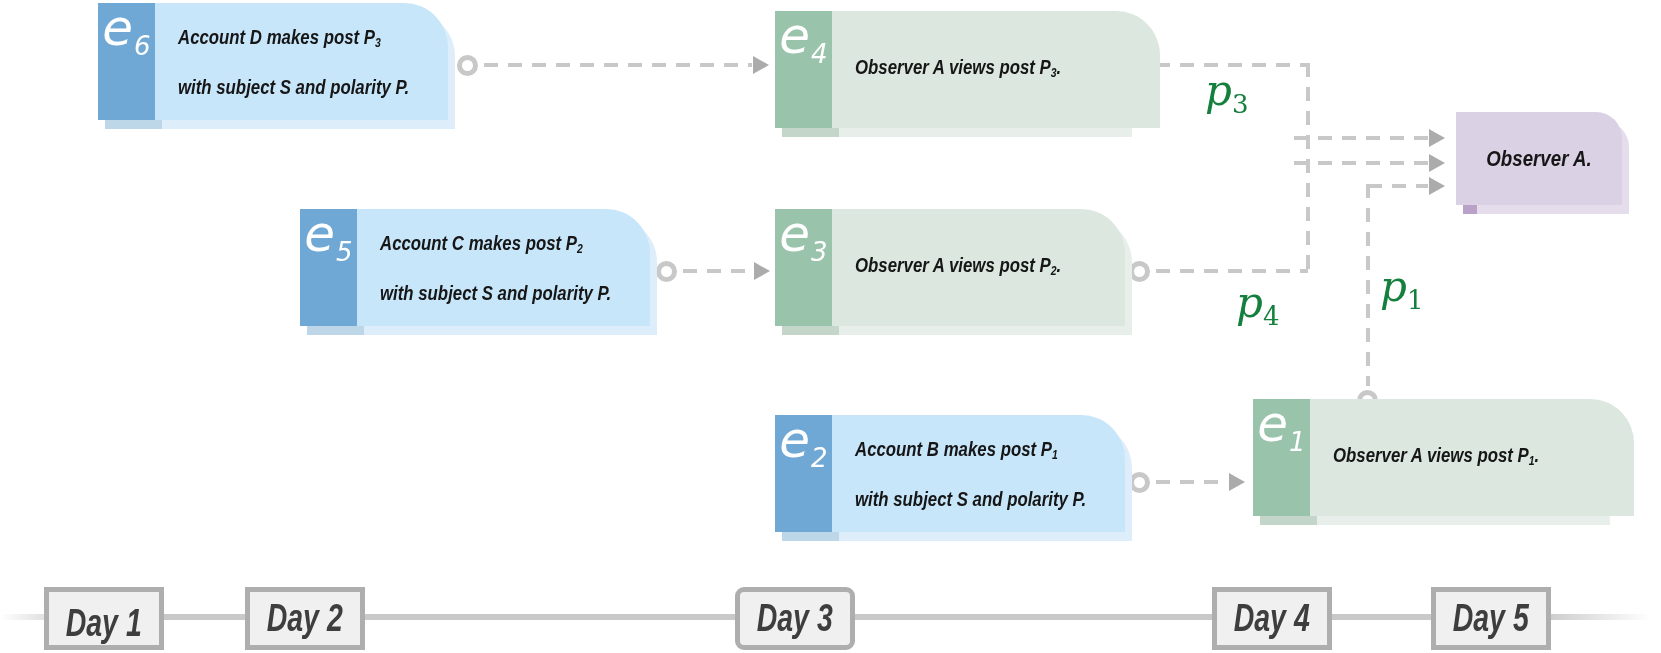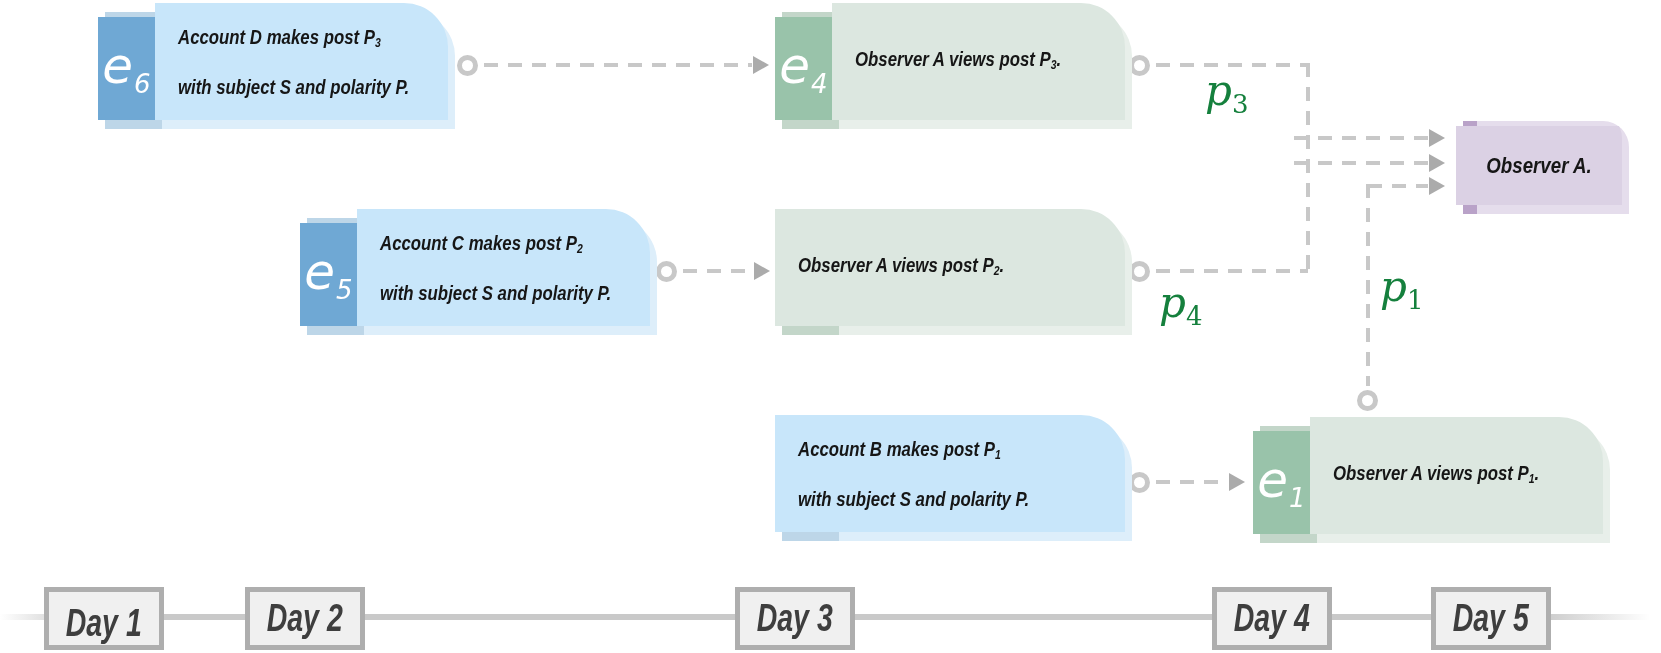--- a/index.html
+++ b/index.html
@@ -19,23 +19,22 @@
   .card-shadow::before {
     content:""; position:absolute; left:0; top:0; bottom:0; width:57px;
   }
   .maker  .card-shadow::before { background:#bdd6e8; }
   .viewer .card-shadow::before { background:#c3d6c9; }
   .card-main {
     position:absolute; inset:0; display:flex;
     border-radius:0 44px 0 0; overflow:hidden;
   }
   .card-tab {
-    width:57px; flex:none; display:flex; align-items:center; justify-content:center;
+    width:57px; flex:none; display:flex; align-items:flex-start; justify-content:center;
     color:#ffffff;
-    margin-top:14px;
   }
   .maker  .card-tab { background:var(--maker-tab,#6FA8D4); }
   .viewer .card-tab { background:var(--viewer-tab,#99C3AA); }
   .card-body {
     flex:1; display:flex; flex-direction:column; justify-content:center;
     padding-left:23px; gap:24px;
   }
   .maker  .card-body { background:var(--maker-body,#C8E6FA); }
   .viewer .card-body { background:var(--viewer-body,#DCE7E0);justify-content:center; }
   .card-line {
@@ -113,21 +112,21 @@
       <div class="card-tab">
         <span class="eid"><span>e</span><sub>6</sub></span>
       </div>
       <div class="card-body">
         <div class="card-line"><span>Account D makes post P</span><sub>3</sub></div>
         <div class="card-line">with subject S and polarity P.</div>
       </div>
     </div>
   </div>
 
-  <div class="card viewer" style="left:775px; top:3px;">
+  <div class="card viewer" style="left:775px; top:11px;padding-left:35px;">
     <div class="card-shadow"></div>
     <div class="card-main">
       <div class="card-tab">
         <span class="eid"><span>e</span><sub>4</sub></span>
       </div>
       <div class="card-body">
         <div class="card-line"><span>Observer A views post P</span><sub>3</sub><span>.</span></div>
       </div>
     </div>
   </div>
@@ -141,37 +140,43 @@
       <div class="card-body">
         <div class="card-line"><span>Account C makes post P</span><sub>2</sub></div>
         <div class="card-line">with subject S and polarity P.</div>
       </div>
     </div>
   </div>
 
   <div class="card viewer" style="left:775px; top:209px;">
     <div class="card-shadow"></div>
     <div class="card-main">
+      <div class="card-tab">
+        <span class="eid"><span>e</span><sub>3</sub></span>
+      </div>
       <div class="card-body">
         <div class="card-line"><span>Observer A views post P</span><sub>2</sub><span>.</span></div>
       </div>
     </div>
   </div>
 
   <div class="card maker" style="left:775px; top:415px;">
     <div class="card-shadow"></div>
     <div class="card-main">
+      <div class="card-tab">
+        <span class="eid"><span>e</span><sub>2</sub></span>
+      </div>
       <div class="card-body">
         <div class="card-line"><span>Account B makes post P</span><sub>1</sub></div>
         <div class="card-line">with subject S and polarity P.</div>
       </div>
     </div>
   </div>
 
-  <div class="card viewer" style="left:1253px; top:417px;">
+  <div class="card viewer" style="left:1253px; top:399px;padding-left:31px;">
     <div class="card-shadow"></div>
     <div class="card-main">
       <div class="card-tab">
         <span class="eid"><span>e</span><sub>1</sub></span>
       </div>
       <div class="card-body">
         <div class="card-line"><span>Observer A views post P</span><sub>1</sub><span>.</span></div>
       </div>
     </div>
   </div>
@@ -202,36 +207,36 @@
   <div class="hdash" style="left:1156px; top:63px; width:152px;"></div>
   <div class="vdash" style="left:1306px; top:63px; height:212px;"></div>
   <div class="hdash" style="left:1294px; top:136px; width:134px;"></div>
   <div class="arrow-r" style="left:1429px; top:129px;"></div>
   <div class="plabel" style="left:1205px; top:70px;"><span>p</span><sub>3</sub></div>
 
   <div class="node" style="left:1129px; top:261px;"></div>
   <div class="hdash" style="left:1156px; top:269px; width:152px;"></div>
   <div class="hdash" style="left:1294px; top:161px; width:134px;"></div>
   <div class="arrow-r" style="left:1429px; top:154px;"></div>
-  <div class="plabel" style="left:1159px; top:282px;"><span>p</span><sub>4</sub></div>
+  <div class="plabel" style="left:1236px; top:282px;"><span>p</span><sub>4</sub></div>
 
   <div class="node" style="left:1357px; top:390px;"></div>
   <div class="vdash" style="left:1366px; top:184px; height:202px;"></div>
   <div class="hdash" style="left:1368px; top:184px; width:60px;"></div>
   <div class="arrow-r" style="left:1429px; top:177px;"></div>
   <div class="plabel" style="left:1380px; top:266px;"><span>p</span><sub>1</sub></div>
 
   <div class="tl-line"></div>
   <div class="day" style="left:44px;align-items:flex-end;">
       <span class="day-label">Day 1</span>
     </div>
   <div class="day" style="left:245px;align-items:center;">
       <span class="day-label">Day 2</span>
     </div>
-  <div class="day" style="left:735px;">
+  <div class="day" style="left:735px;border-radius:9px;">
       <span class="day-label">Day 3</span>
     </div>
   <div class="day" style="left:1212px;">
       <span class="day-label">Day 4</span>
     </div>
   <div class="day" style="left:1407px;margin-left:24px;">
       <span class="day-label">Day 5</span>
     </div>
 
 </div>

